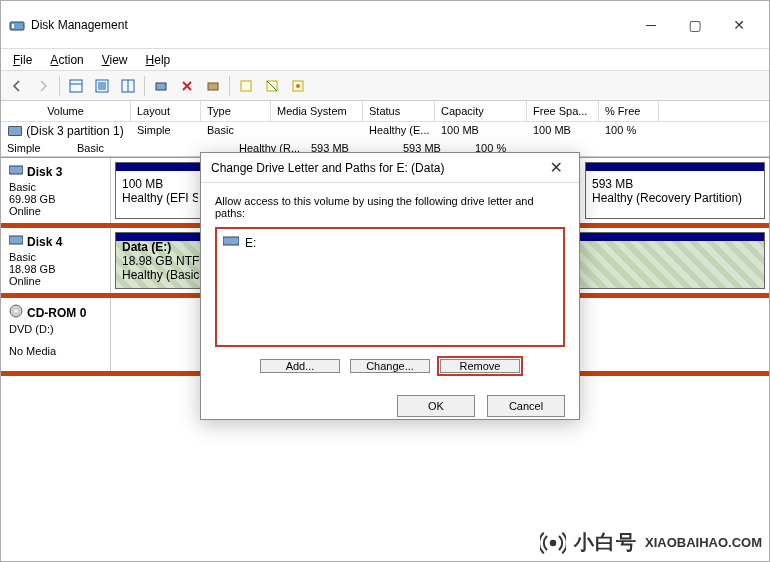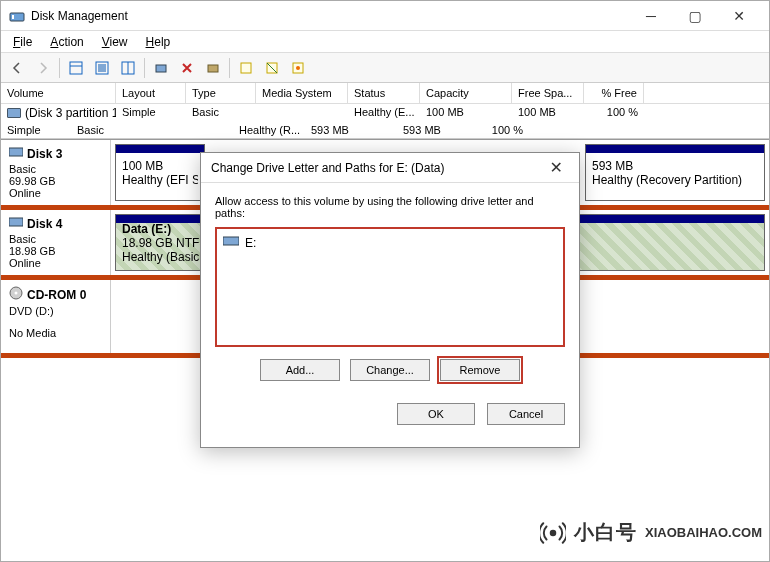--- a/index.html
+++ b/index.html
@@ -1,45 +1,45 @@
 <!DOCTYPE html>
 <html><head>
 <meta charset="utf-8">
 <style>
 * { box-sizing: border-box; margin: 0; padding: 0; font-family: "Segoe UI", Tahoma, sans-serif; font-size: 12px; }
 body { background: #f0f0f0; width: 770px; height: 562px; overflow: hidden; position: relative; }
 
 .window { background: #fff; border: 1px solid #aaa; width: 770px; height: 562px; display: flex; flex-direction: column; }
 
-.titlebar { height: 30px; display: flex; align-items: center; padding: 0 8px; border-bottom: 1px solid #ddd; }
+.titlebar { height: 48px; display: flex; align-items: center; padding: 0 8px; border-bottom: 1px solid #ddd; }
 .titlebar .app-icon { width: 16px; height: 16px; margin-right: 6px; }
 .titlebar .title { flex: 1; font-size: 12px; }
 .titlebar .win-btn { width: 44px; height: 28px; display: flex; align-items: center; justify-content: center; color: #333; font-size: 14px; }
 
 .menubar { height: 22px; display: flex; align-items: center; padding: 0 4px; border-bottom: 1px solid #ddd; gap: 2px; }
 .menubar .menu { padding: 2px 8px; }
 .menubar .menu u { text-decoration: underline; }
 
 .toolbar { height: 30px; display: flex; align-items: center; padding: 2px 4px; border-bottom: 1px solid #ccc; gap: 2px; background: #f7f7f7; }
 .toolbar .tbtn { width: 24px; height: 24px; display: flex; align-items: center; justify-content: center; border: 1px solid transparent; }
 .toolbar .sep { width: 1px; height: 20px; background: #ccc; margin: 0 2px; }
 
 .volume-table { border-bottom: 1px solid #ccc; }
 .vt-head { display: flex; background: #fff; border-bottom: 1px solid #ddd; }
 .vt-head .th { padding: 4px 6px; border-right: 1px solid #ddd; background: #fff; font-weight: 400; font-size: 11px; }
 .vt-row { display: flex; }
 .vt-row .td { padding: 2px 6px; font-size: 11px; white-space: nowrap; overflow: hidden; }
-.col-vol { width: 115px; }
+.col-vol { width: 130px; text-align: center; }
 .col-lay { width: 70px; }
 .col-typ { width: 70px; }
 .col-fs  { width: 92px; }
 .col-st  { width: 72px; }
 .col-cap { width: 92px; }
 .col-fr  { width: 72px; }
-.col-pf  { width: 60px; text-align: right; }
+.col-pf  { width: 60px; }
 .disk-glyph { display:inline-block; width:14px; height:10px; background:#7fa7d4; border:1px solid #456; border-radius:1px; margin-right:4px; vertical-align:-1px; }
 
 .graphical { flex: 1; overflow: hidden; border-top: 1px solid #999; background: #fff; }
 .disk-row { display: flex; border-bottom: 5px solid #c2410c; min-height: 68px; }
 .disk-head { width: 110px; padding: 6px 8px; border-right: 1px solid #ccc; background:#fff; }
 .disk-head .dname { font-weight: bold; margin-bottom: 2px; display:flex; align-items:center; gap:4px;}
 .disk-head .dline { font-size: 11px; }
 .disk-parts { flex: 1; display: flex; padding: 4px; gap: 2px; }
 .part { border: 1px solid #666; padding: 6px; font-size: 11px; display:flex; flex-direction:column; justify-content:center; position:relative; }
 .part .stripe { position:absolute; top:0; left:0; right:0; height:8px; background:#000080; }
@@ -53,26 +53,26 @@
 
 .dialog { position: absolute; left: 200px; top: 152px; width: 380px; background: #fff; border: 1px solid #888; box-shadow: 0 4px 20px rgba(0,0,0,.25); }
 .dialog .dlg-titlebar { height: 30px; display:flex; align-items:center; padding:0 10px; border-bottom:1px solid #ddd;}
 .dialog .dlg-titlebar .dlg-title { flex:1; font-size:12px; }
 .dialog .dlg-close { font-size:16px; color:#333; padding:0 6px;}
 .dialog .dlg-body { padding: 12px 14px; }
 .dialog .dlg-msg { margin-bottom: 8px; font-size:11px;}
 .dialog .dlg-list { border: 2px solid #c0392b; height: 120px; padding:4px; }
 .dialog .dlg-list .item { display:flex; align-items:center; gap:6px; padding:2px;}
 .dialog .dlg-actions { display:flex; gap:10px; margin-top:12px; justify-content:center;}
-.dialog .dlg-actions button { width:80px; height:22px; border:1px solid #888; background:#f0f0f0; font-size:11px;}
+.dialog .dlg-actions button { width:80px; height:14px; border:1px solid #888; background:#f0f0f0; font-size:11px;}
 .dialog .dlg-actions button.remove-btn { outline:2px solid #c0392b; outline-offset:1px;}
-.dialog .dlg-foot { display:flex; gap:12px; justify-content:flex-end; padding:10px 14px 22px;}
+.dialog .dlg-foot { display:flex; gap:12px; justify-content:flex-end; padding:10px 14px 2px;}
 .dialog .dlg-foot button { width:78px; height:22px; border:1px solid #888; background:#f0f0f0; font-size:11px;}
 
-.watermark { position:absolute; right:8px; bottom:16px; display:flex; align-items:center; gap:8px; color:#333; pointer-events:none;}
+.watermark { position:absolute; right:8px; bottom:6px; display:flex; align-items:center; gap:8px; color:#333; pointer-events:none;}
 .watermark .big { font-size:20px; font-weight:700; letter-spacing:1px;}
 .watermark .small { font-size:13px; font-weight:600;}
 .watermark svg { width:26px; height:26px; }
 </style>
 </head>
 <body>
 
 <div class="window">
 
   <div class="titlebar">

